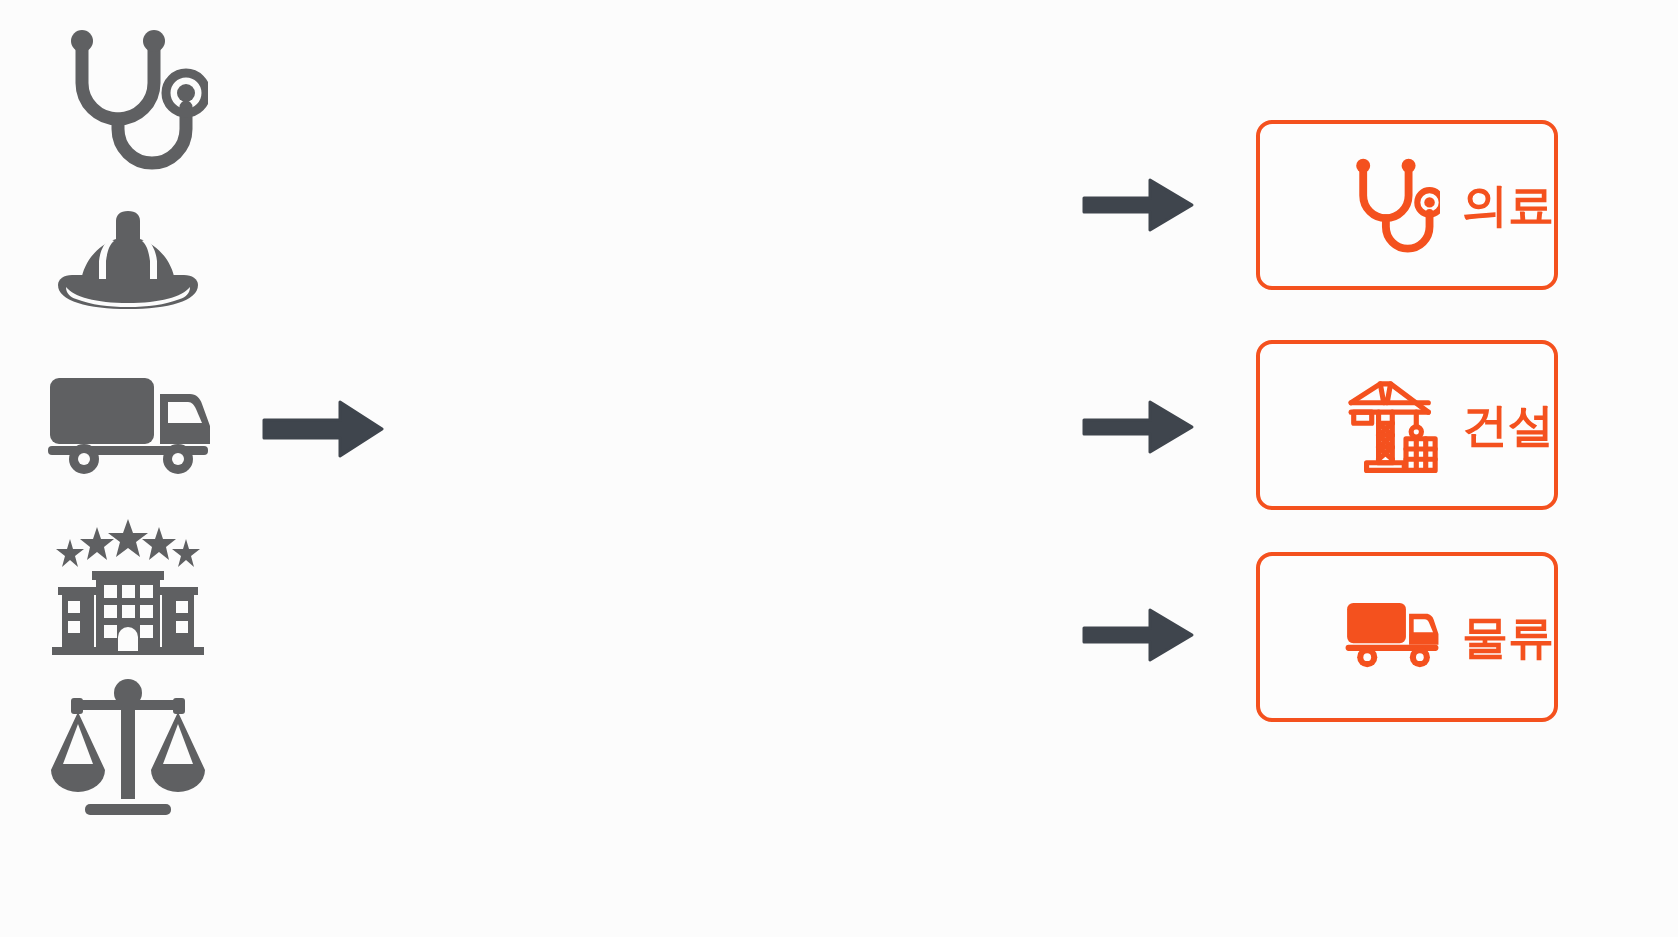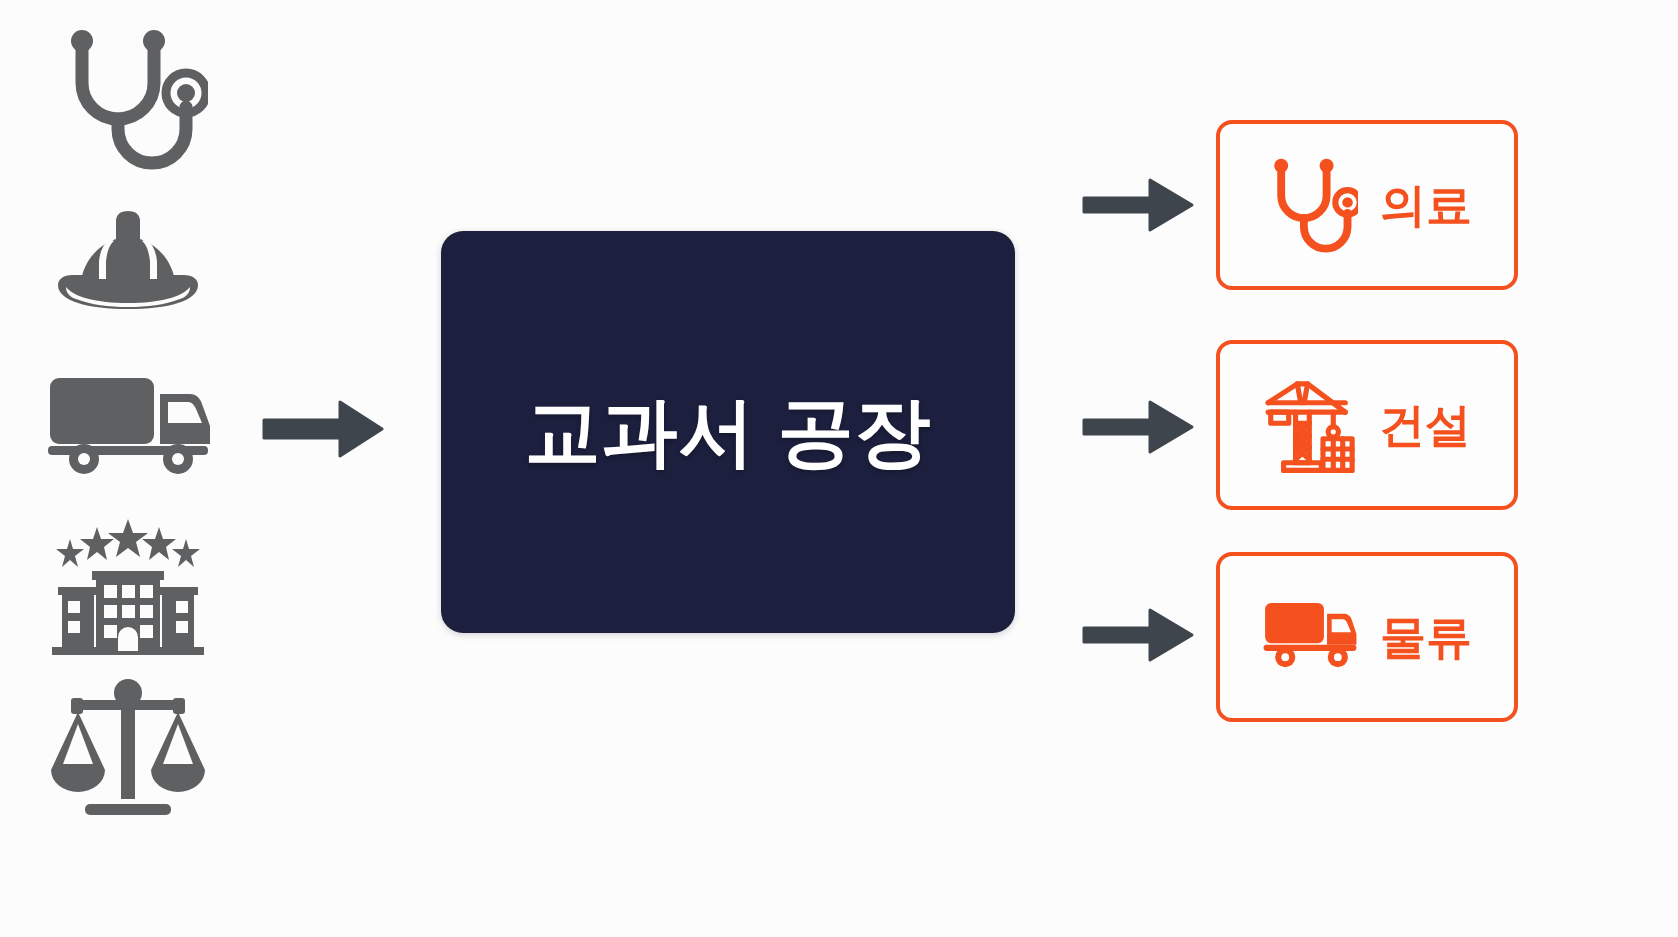--- a/index.html
+++ b/index.html
@@ -72,31 +72,31 @@
     font-weight: bold;
     letter-spacing: 1px;
     line-height: 1;
     white-space: nowrap;
     text-shadow: 0 2px 4px rgba(0,0,0,0.25);
   }
 
   
   .output-card {
     position: absolute;
-    left: 1216px;
+    left: 1256px;
     width: 302px;
     height: 170px;
     box-sizing: border-box;
     border: 4px solid #f4511e;
     border-radius: 16px;
     background: #fdfdfd;
     display: flex;
     flex-direction: row;
     align-items: center;
-    justify-content: center;
+    justify-content: flex-end;
     gap: 22px;
   }
   #output-card-1 { top: 120px; }
   #output-card-2 { top: 340px; gap: 20px; }
   #output-card-3 { top: 552px; }
 
   .output-icon {
     width: 96px;
     height: 104px;
     display: flex;
@@ -218,23 +218,20 @@
     </div>
 
   </div>
 
   <div class="arrow" id="arrow-in">
     <svg viewBox="0 0 122 66">
       <path d="M2 24 L78 24 L78 6 L120 33 L78 60 L78 42 L2 42 Z" fill="#3f454d" stroke="#3f454d" stroke-width="3" stroke-linejoin="round"></path>
     </svg>
   </div>
 
-  <div id="hub-card">
-    <div id="hub-card-title">교과서 공장</div>
-  </div>
 
   <div class="arrow" id="arrow-out-1">
     <svg viewBox="0 0 122 66">
       <path d="M6 26 L72 26 L72 8 L114 33 L72 58 L72 40 L6 40 Z" fill="#3f454d" stroke="#3f454d" stroke-width="3" stroke-linejoin="round"></path>
     </svg>
   </div>
   <div class="arrow" id="arrow-out-2">
     <svg viewBox="0 0 122 66">
       <path d="M6 26 L72 26 L72 8 L114 33 L72 58 L72 40 L6 40 Z" fill="#3f454d" stroke="#3f454d" stroke-width="3" stroke-linejoin="round"></path>
     </svg>

